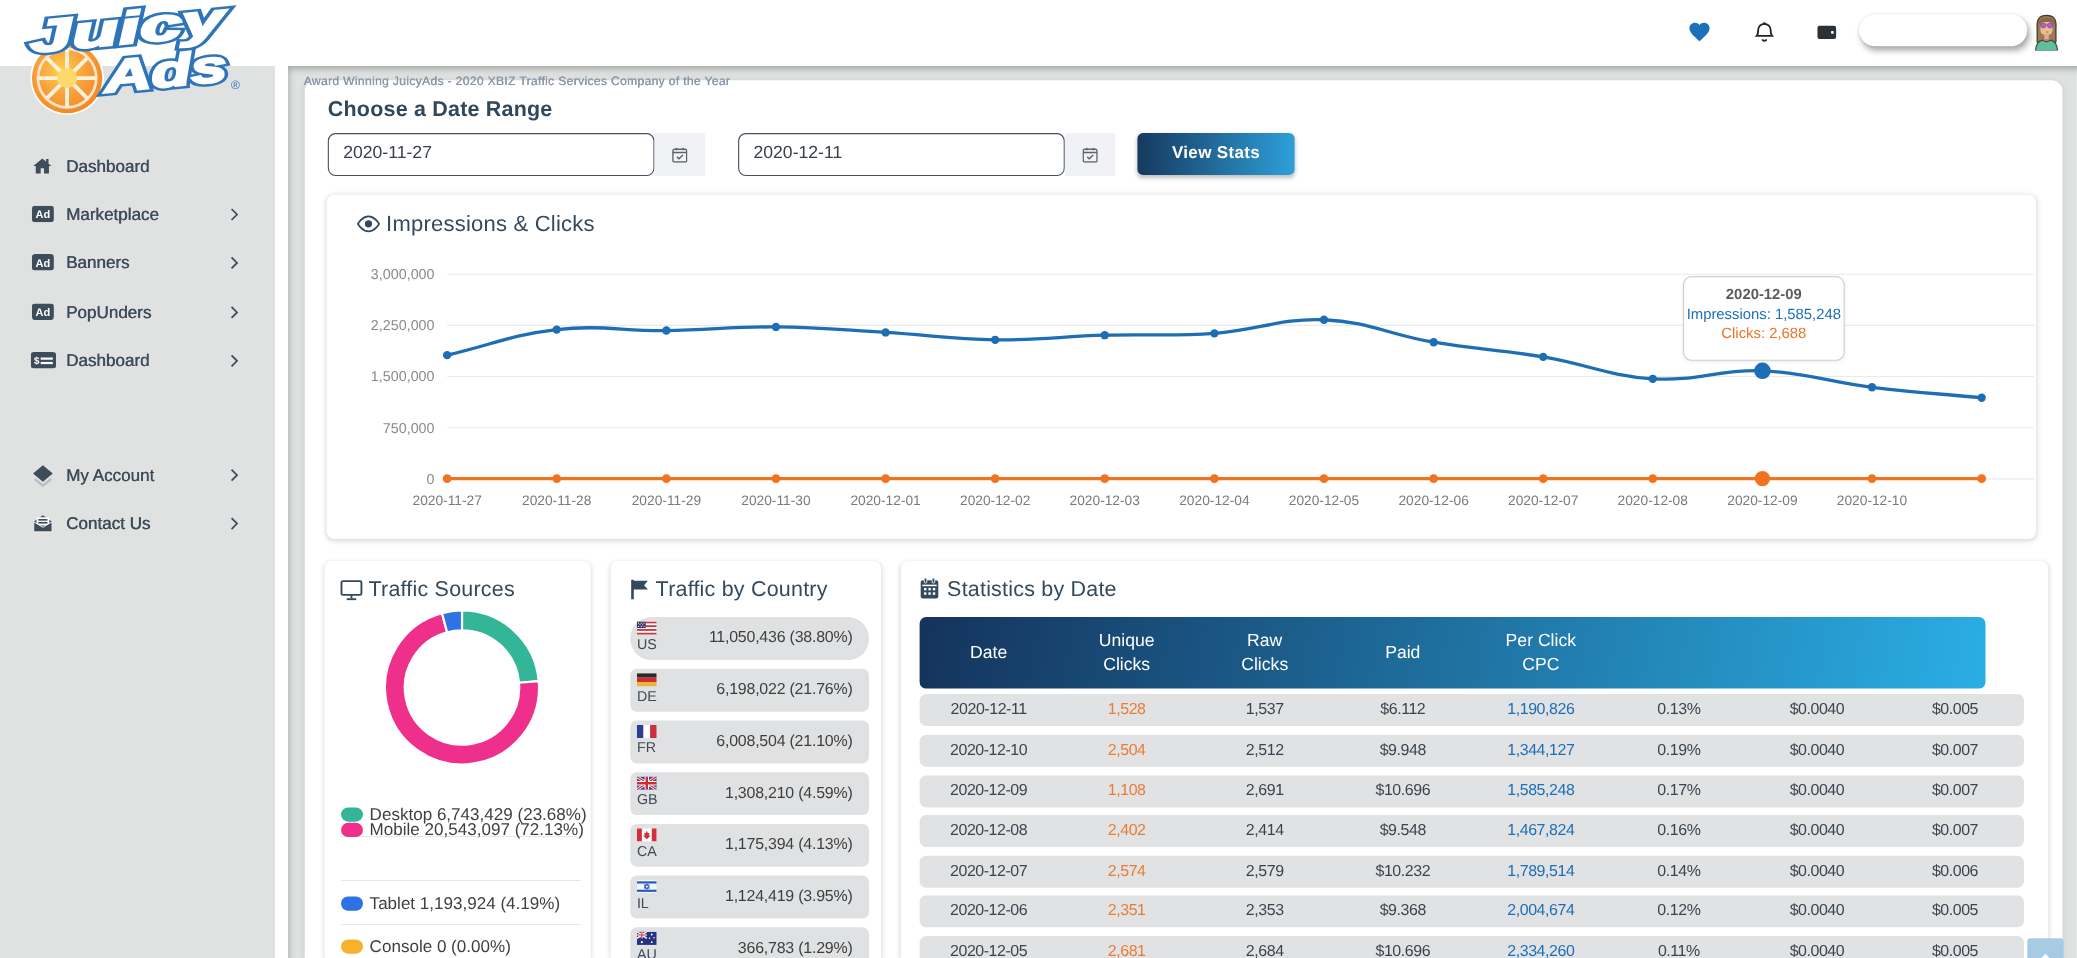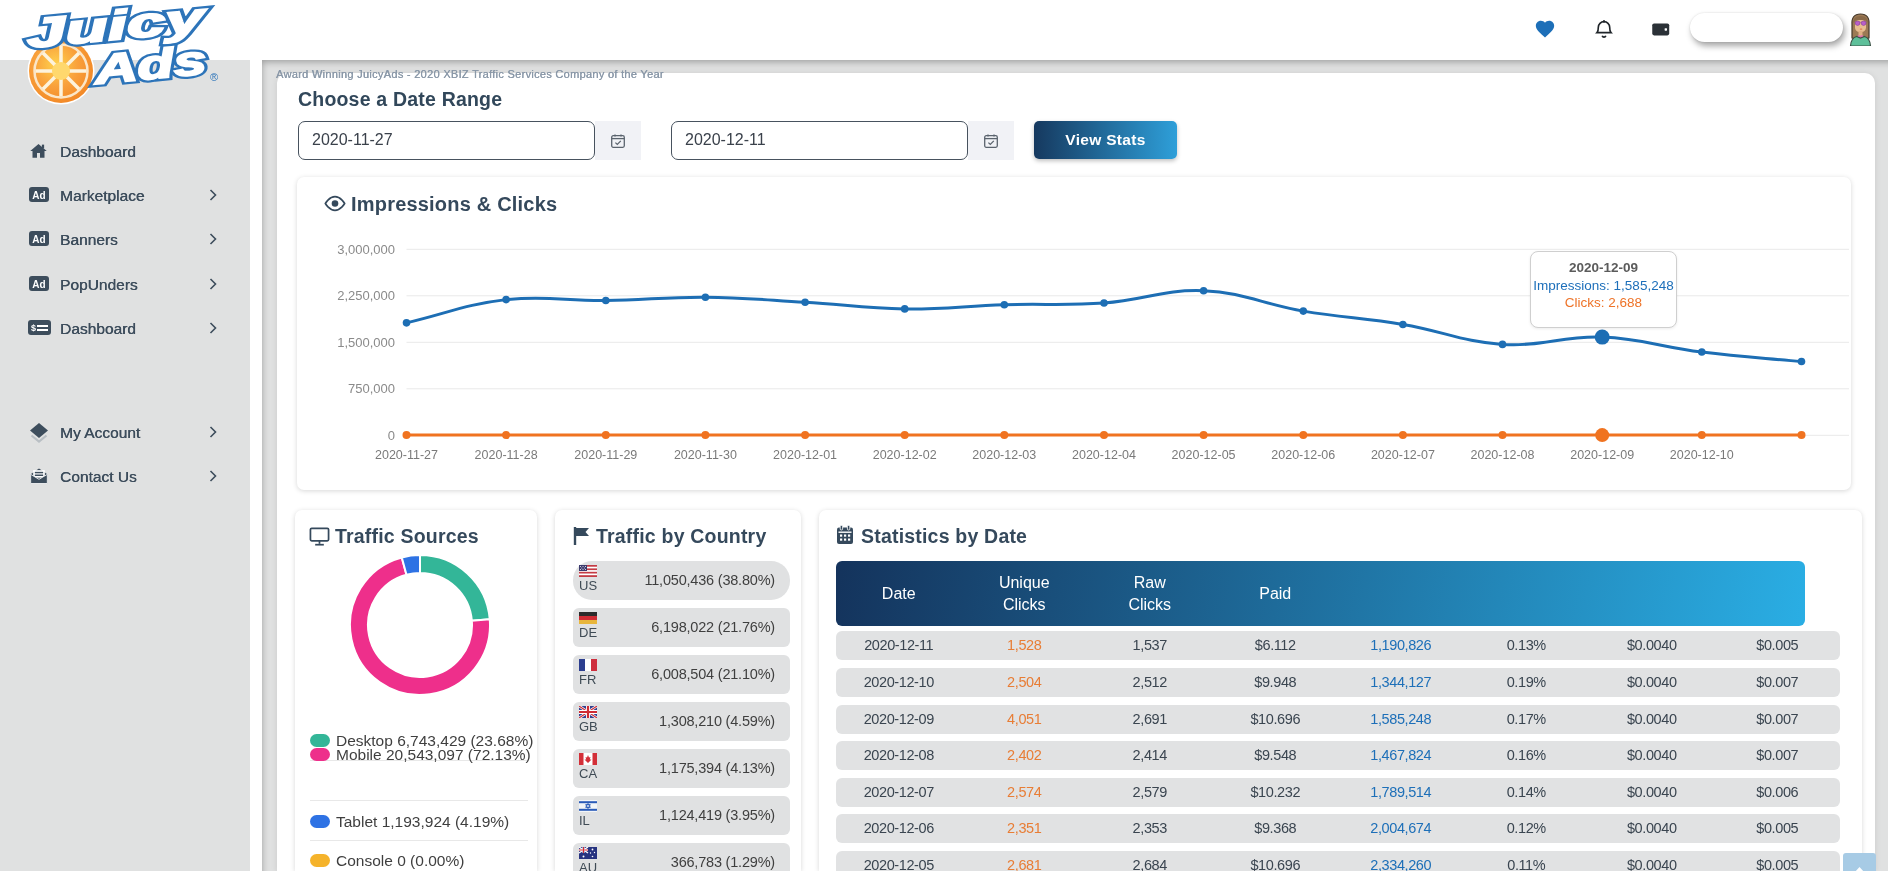--- a/index.html
+++ b/index.html
@@ -29,21 +29,21 @@
 .dateaddon svg { position:absolute; left:16px; top:13px; }
 #viewstats { left:1034px; top:121px; width:143px; height:38px; border-radius:5px;
   background:linear-gradient(90deg,#16395f,#2e9fd9); color:#fff; font-size:15.5px; font-weight:bold;
   text-align:center; line-height:38px; letter-spacing:0.3px; box-shadow:0 2px 4px rgba(0,0,0,0.25);}
 
 .card { background:#fff; border-radius:7px; box-shadow:0 1px 5px rgba(0,0,0,0.16); }
 #chartcard { left:297px; top:177px; width:1554px; height:313px; }
 #tscard { left:295px; top:510px; width:242px; height:361px; border-radius:7px 7px 0 0;}
 #tccard { left:555px; top:510px; width:246px; height:361px; border-radius:7px 7px 0 0;}
 #statcard { left:819px; top:510px; width:1043px; height:361px; border-radius:7px 7px 0 0;}
-.cardtitle { font-size:19.5px; font-weight:bold; color:#35495c; letter-spacing:0.2px; }
+.cardtitle { font-size:19.5px; font-weight:normal; color:#35495c; letter-spacing:0.2px; }
 
 #tooltip { left:1530px; top:251px; width:147px; height:77px; background:#fff;
   border:1px solid #cfcfcf; border-radius:8px; text-align:center; font-size:13.5px; white-space:nowrap;
   box-shadow:0 1px 3px rgba(0,0,0,0.08); }
 #tooltip .t1 { margin-top:8px; font-weight:bold; color:#5b5b5b; }
 #tooltip .t2 { margin-top:3px; color:#1d6fba; }
 #tooltip .t3 { margin-top:2px; color:#ee7328; }
 
 .legrow { left:310px; width:230px; height:24px; font-size:15.5px; color:#3f3f3f; white-space:nowrap; }
 .legrow .dot { position:absolute; left:0px; top:5px; width:20px; height:13px; border-radius:10px; }
@@ -446,20 +446,21 @@
         <rect x="12" y="13.5" width="2.2" height="2.2"></rect>
       </g>
     </svg>
   <div class="abs cardtitle" style="left:42px; top:15px;">Statistics by Date</div>
 </div>
 <div class="abs" id="thead">
   <div class="th">Date</div>
   <div class="th">Unique<br>Clicks</div>
   <div class="th">Raw<br>Clicks</div>
   <div class="th">Paid</div>
+  <div class="th">Per Click<br>CPC</div>
 </div>
 <div class="abs trow" style="top:631.4px;">
     <div class="td">2020-12-11</div>
     <div class="td o">1,528</div>
     <div class="td">1,537</div>
     <div class="td">$6.112</div>
     <div class="td b">1,190,826</div>
     <div class="td">0.13%</div>
     <div class="td">$0.0040</div>
     <div class="td">$0.005</div>
@@ -469,21 +470,21 @@
     <div class="td o">2,504</div>
     <div class="td">2,512</div>
     <div class="td">$9.948</div>
     <div class="td b">1,344,127</div>
     <div class="td">0.19%</div>
     <div class="td">$0.0040</div>
     <div class="td">$0.007</div>
   </div>
 <div class="abs trow" style="top:704.6px;">
     <div class="td">2020-12-09</div>
-    <div class="td o">4,051</div>
+    <div class="td o">1,108</div>
     <div class="td">2,691</div>
     <div class="td">$10.696</div>
     <div class="td b">1,585,248</div>
     <div class="td">0.17%</div>
     <div class="td">$0.0040</div>
     <div class="td">$0.007</div>
   </div>
 <div class="abs trow" style="top:741.2px;">
     <div class="td">2020-12-08</div>
     <div class="td o">2,402</div>

